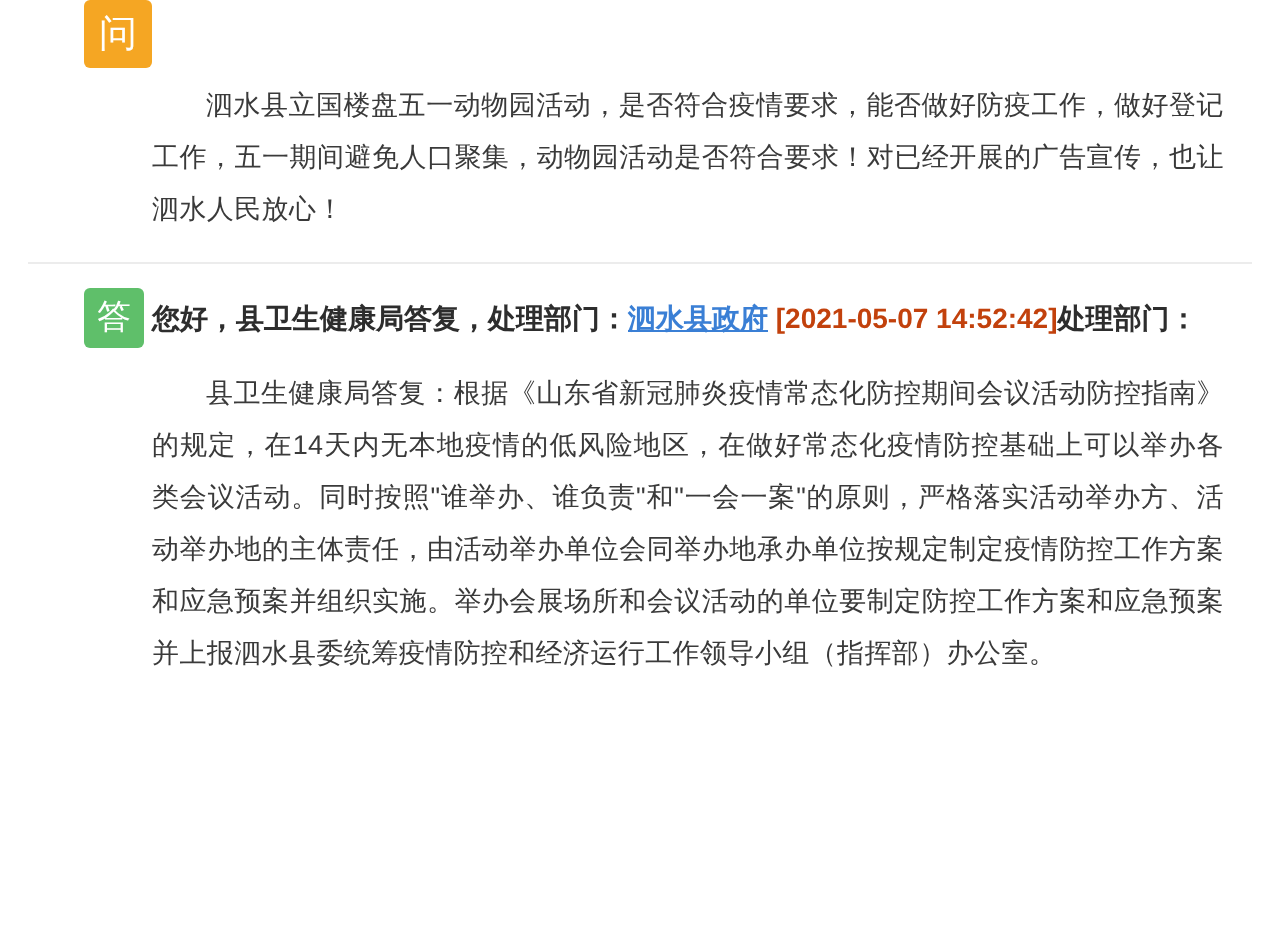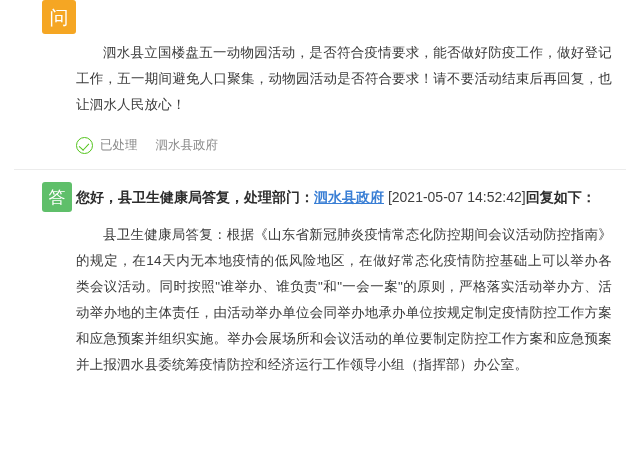--- a/index.html
+++ b/index.html
@@ -136,22 +136,22 @@
     font-weight: bold;
     color: #2d2d2d;
     line-height: 24px;
     white-space: nowrap;
   }
   .a-org-link {
     color: #3a7fd5;
     font-weight: bold;
   }
   .a-time {
-    color: #404040;
-    font-weight: normal;
+    color: #c2410c;
+    font-weight: bold;
   }
   .a-body {
     margin: 8px 14px 0 62px;
     font-size: 13.5px;
     line-height: 26px;
     color: #3a3a3a;
     text-align: justify;
     letter-spacing: 0.2px;
   }
   .a-body p {
@@ -162,37 +162,32 @@
 </head>
 <body>
 
 <div class="page">
 
   <section class="qa-question">
     <div class="q-badge-row">
       <div class="q-badge">问</div>
     </div>
     <div class="q-body">
-      <p>泗水县立国楼盘五一动物园活动，是否符合疫情要求，能否做好防疫工作，做好登记工作，五一期间避免人口聚集，动物园活动是否符合要求！请不要活动结束后再回复，也让泗水人民放心！</p>
+      <p>泗水县立国楼盘五一动物园活动，是否符合疫情要求，能否做好防疫工作，做好登记工作，五一期间避免人口聚集，动物园活动是否符合要求！对已经开展的广告宣传，也让泗水人民放心！</p>
     </div>
 
-    <div class="status-row">
-      <span class="status-check"></span>
-      <span class="status-text">已处理</span>
-      <span class="status-org">泗水县政府</span>
-    </div>
   </section>
 
   <div class="divider"></div>
 
   <section class="qa-answer">
     <div class="a-badge-row">
       <div class="a-badge">答</div>
       <div class="a-greeting">
-        <span>您好，县卫生健康局答复，处理部门：</span><a class="a-org-link" href="#">泗水县政府</a><span class="a-time"> [2021-05-07 14:52:42]</span><span>回复如下：</span>
+        <span>您好，县卫生健康局答复，处理部门：</span><a class="a-org-link" href="#">泗水县政府</a><span class="a-time"> [2021-05-07 14:52:42]</span><span>处理部门：</span>
       </div>
     </div>
 
     <div class="a-body">
       <p>县卫生健康局答复：根据《山东省新冠肺炎疫情常态化防控期间会议活动防控指南》的规定，在14天内无本地疫情的低风险地区，在做好常态化疫情防控基础上可以举办各类会议活动。同时按照"谁举办、谁负责"和"一会一案"的原则，严格落实活动举办方、活动举办地的主体责任，由活动举办单位会同举办地承办单位按规定制定疫情防控工作方案和应急预案并组织实施。举办会展场所和会议活动的单位要制定防控工作方案和应急预案并上报泗水县委统筹疫情防控和经济运行工作领导小组（指挥部）办公室。</p>
     </div>
   </section>
 
 </div>
 

